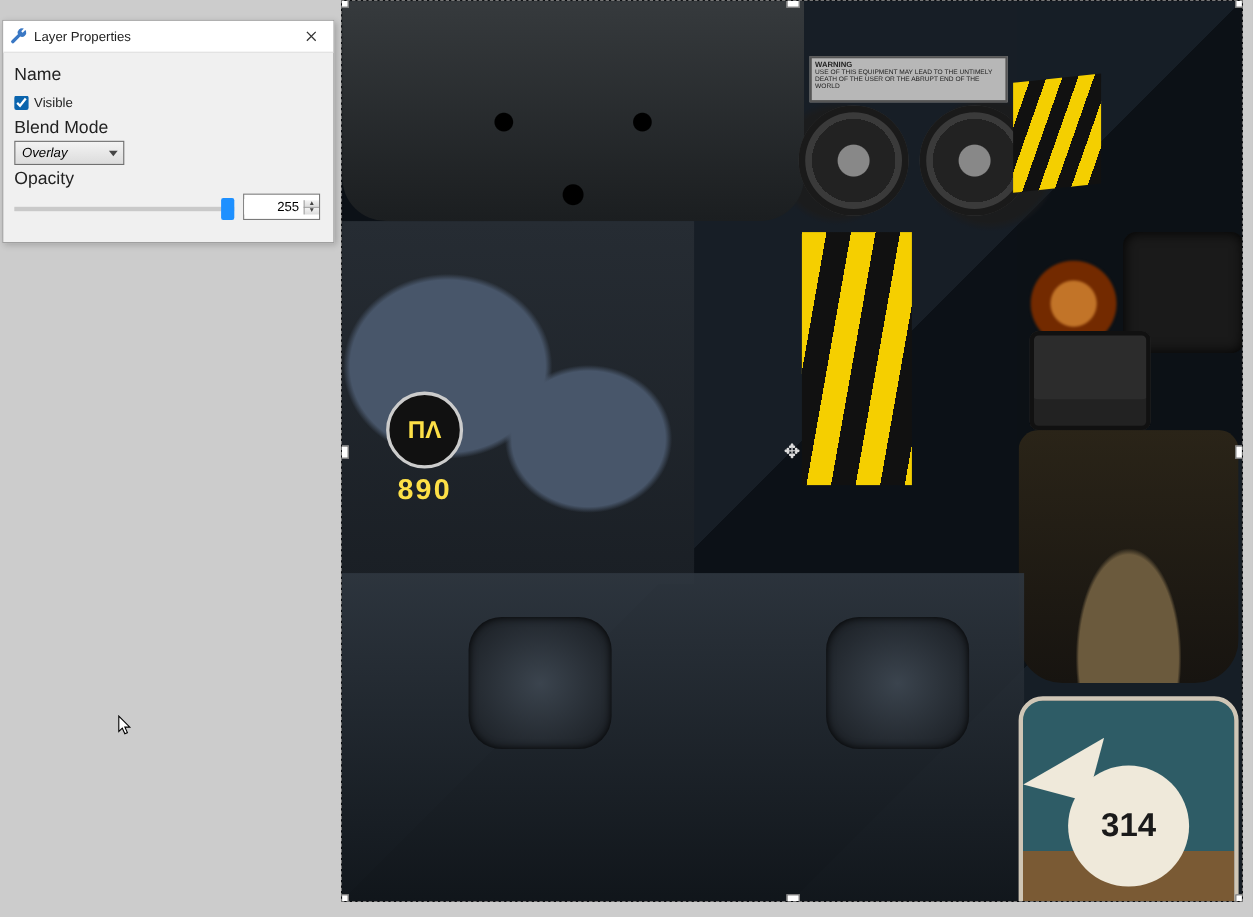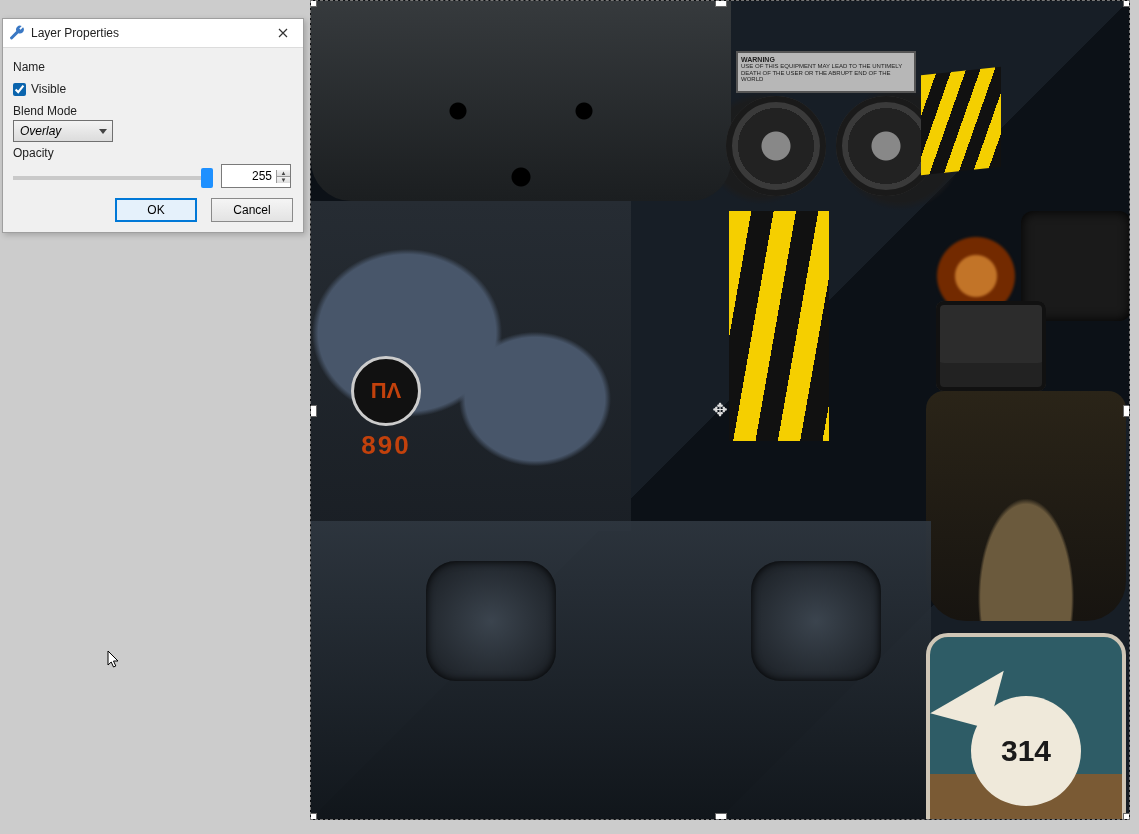--- a/index.html
+++ b/index.html
@@ -62,21 +62,21 @@
   .wheel2{left:525px;}
   .warn-plate{left:425px;top:50px;width:180px;height:42px;background:#b7b7b7;
     border:2px solid #555;font-size:6px;padding:3px;color:#222;line-height:1.05;}
   .warn-plate b{font-size:7px;display:block;}
   .camo1{left:0;top:200px;width:320px;height:330px;
     background:
       radial-gradient(ellipse at 30% 40%,#48566a 0 28%,transparent 30%),
       radial-gradient(ellipse at 70% 60%,#48566a 0 22%,transparent 24%),
       linear-gradient(#262c33,#1a1f25);
   }
-  .badge890{left:35px;top:355px;width:80px;height:110px;text-align:center;color:#c2410c;}
+  .badge890{left:35px;top:355px;width:80px;height:110px;text-align:center;color:#fde047;}
   .badge890 .circ{width:64px;height:64px;border-radius:50%;background:#111;border:3px solid #ccc;margin:0 auto;
     display:flex;align-items:center;justify-content:center;font-size:22px;font-weight:bold;}
   .badge890 .num{font-size:26px;font-weight:600;margin-top:4px;letter-spacing:2px;}
   .boot{left:615px;top:390px;width:200px;height:230px;
     background:
       radial-gradient(ellipse at 50% 90%,#6b5a3d 0 32%,transparent 34%),
       linear-gradient(#2a2418,#171410);
     border-radius:18px 18px 40px 40px;
   }
   .pouch{left:625px;top:300px;width:110px;height:90px;background:#2c2c2c;border-radius:8px;
@@ -126,21 +126,21 @@
     display:flex;align-items:center;height:28px;padding:0 4px 0 6px;
     background:#fff;border-bottom:1px solid #dcdcdc;
   }
   .titlebar .ticon{width:16px;height:16px;margin-right:6px;}
   .titlebar .ttl{flex:1;font-size:12px;}
   .titlebar .close{
     width:32px;height:22px;display:flex;align-items:center;justify-content:center;
     font-size:13px;color:#333;cursor:default;
   }
   .body{padding:8px 10px 10px;}
-  .lbl{display:block;margin:4px 0 2px;font-size:12px;}
+  .lbl{display:block;margin:4px 0 2px;font-size:16px;}
   .txt{
     width:100%;box-sizing:border-box;height:22px;padding:1px 4px;
     border:1px solid #7a7a7a;background:#fff;font-size:12px;
   }
   .chkrow{display:flex;align-items:center;margin:8px 0;}
   .chkrow input{margin:0 5px 0 0;width:13px;height:13px;accent-color:#0a64ad;}
   .combo-wrap{position:relative;width:100px;}
   .combo{
     width:100%;height:22px;border:1px solid #707070;background:#e6e6e6;
     padding:0 18px 0 6px;font-size:12px;appearance:none;-webkit-appearance:none;
@@ -255,22 +255,18 @@
       <input class="slider" type="range" min="0" max="255" value="255" style="">
       <div class="spinwrap">
         <input type="text" value="255" style="">
         <div class="spinbtns">
           <div>▲</div>
           <div>▼</div>
         </div>
       </div>
     </div>
 
-    <div class="btnrow">
-      <button class="btn primary">OK</button>
-      <button class="btn">Cancel</button>
-    </div>
   </div>
 </div>
 
 <svg class="cursor" id="cursor" viewBox="0 0 14 20" style="left: 107px; top: 650px;">
   <path fill="#fff" stroke="#000" stroke-width="1" d="M1 1l0 14 3.2-3 2.3 5 2.3-1-2.3-5 4.5 0z"></path>
 </svg>
 
 </body></html>

